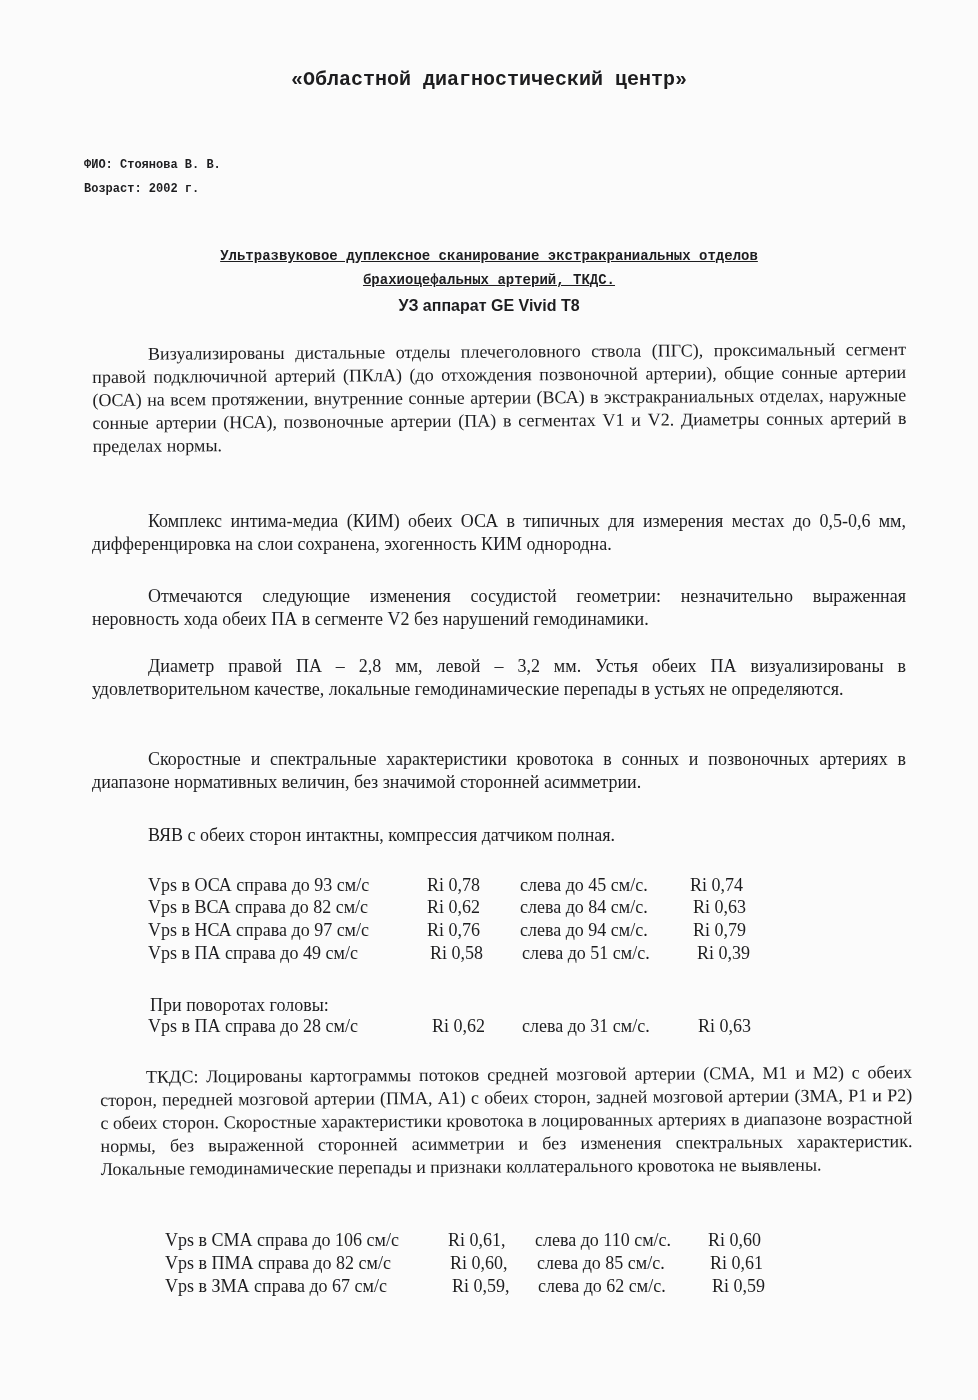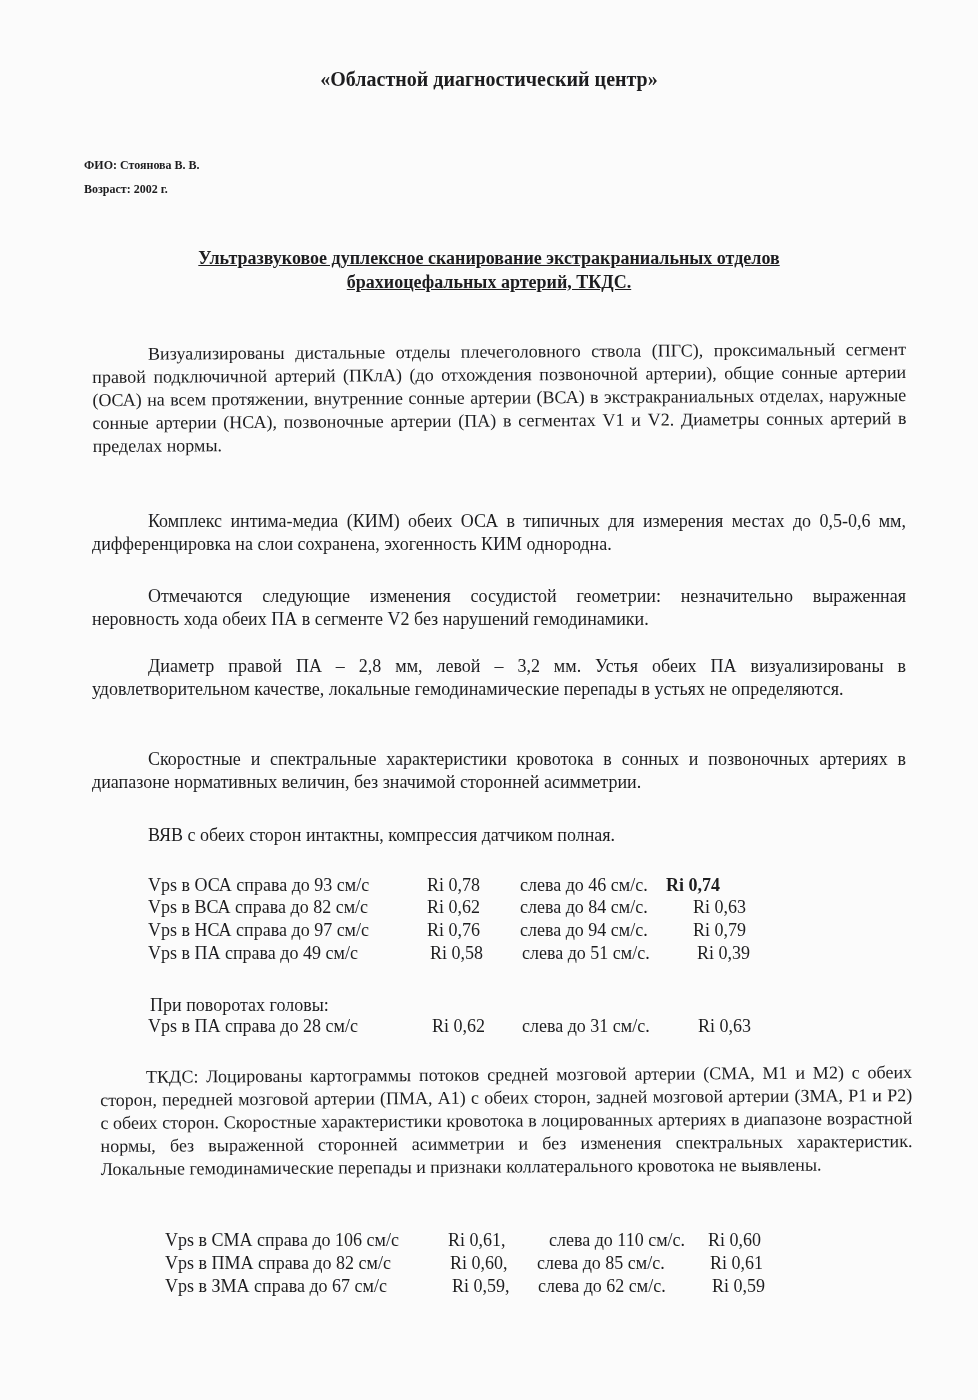--- a/index.html
+++ b/index.html
@@ -4,25 +4,25 @@
   <style>
     html, body { margin: 0; padding: 0; }
     body {
       width: 978px; height: 1400px; overflow: hidden;
       background: #fbfbfb;
       color: #1d1d1f;
       font-family: "Liberation Serif", serif;
       position: relative;
     }
     .page { position: absolute; inset: 0; }
-    .abs { position: absolute; white-space: nowrap; }
+    .abs { position: absolute; white-space: nowrap; font-family: Liberation Mono, monospace; }
     .center { left: 0; right: 0; text-align: center; }
     .hdr { font-weight: bold; font-size: 20px; }
     .meta { font-weight: bold; font-size: 12px; left: 84px; }
-    .title-u { font-weight: bold; font-size: 18px; text-decoration: underline; }
+    .title-u { font-weight: bold; font-size: 14px; text-decoration: underline; }
     .device { font-family: "Liberation Sans", sans-serif; font-weight: bold; font-size: 16px; }
     .para {
       position: absolute; left: 92px; width: 814px;
       font-size: 18px; line-height: 23px;
       text-align: justify; text-indent: 56px;
       white-space: normal;
     }
     .row { position: absolute; font-size: 18px; white-space: nowrap; }
     .cell { position: absolute; white-space: nowrap; }
     .tilt-a { transform: rotate(-0.35deg); transform-origin: left top; }
@@ -32,34 +32,35 @@
 
 <div class="page">
 
   <div class="abs center hdr" style="top:68px;">«Областной диагностический центр»</div>
 
   <div class="abs meta" style="top:158px;">ФИО: Стоянова В. В.</div>
   <div class="abs meta" style="top:182px;">Возраст: 2002 г.</div>
 
   <div class="abs center title-u" style="top:248px;">Ультразвуковое дуплексное сканирование экстракраниальных отделов</div>
   <div class="abs center title-u" style="top:272px;">брахиоцефальных артерий, ТКДС.</div>
+  <div class="abs center device" style="top:297px;">УЗ аппарат GE Vivid T8</div>
 
   <div class="para tilt-a" style="top:343px;">Визуализированы дистальные отделы плечеголовного ствола (ПГС), проксимальный сегмент правой подключичной артерий (ПКлА) (до отхождения позвоночной артерии), общие сонные артерии (ОСА) на всем протяжении, внутренние сонные артерии (ВСА) в экстракраниальных отделах, наружные сонные артерии (НСА), позвоночные артерии (ПА) в сегментах V1 и V2. Диаметры сонных артерий в пределах нормы.</div>
   <div class="para" style="top:510px;">Комплекс интима-медиа (КИМ) обеих ОСА в типичных для измерения местах до 0,5-0,6 мм, дифференцировка на слои сохранена, эхогенность КИМ однородна.</div>
   <div class="para" style="top:585px;">Отмечаются следующие изменения сосудистой геометрии: незначительно выраженная неровность хода обеих ПА в сегменте V2 без нарушений гемодинамики.</div>
   <div class="para" style="top:655px;">Диаметр правой ПА – 2,8 мм, левой – 3,2 мм. Устья обеих ПА визуализированы в удовлетворительном качестве, локальные гемодинамические перепады в устьях не определяются.</div>
   <div class="para" style="top:824px;">ВЯВ с обеих сторон интактны, компрессия датчиком полная.</div>
   <div class="para" style="top:748px;">Скоростные и спектральные характеристики кровотока в сонных и позвоночных артериях в диапазоне нормативных величин, без значимой сторонней асимметрии.</div>
 
   <div>
     <div class="row" style="top:875px; left:148px;">
       <span class="cell" style="left:0;">Vps в ОСА справа до 93 см/с</span>
       <span class="cell" style="left:279px;">Ri 0,78</span>
-      <span class="cell" style="left:372px;">слева до 46 см/с.</span>
-      <span class="cell" style="left:518px;font-weight:bold;">Ri 0,74</span>
+      <span class="cell" style="left:372px;">слева до 45 см/с.</span>
+      <span class="cell" style="left:542px;">Ri 0,74</span>
     </div>
     <div class="row" style="top:897px; left:148px;">
       <span class="cell" style="left:0;">Vps в ВСА справа до 82 см/с</span>
       <span class="cell" style="left:279px;">Ri 0,62</span>
       <span class="cell" style="left:372px;">слева до 84 см/с.</span>
       <span class="cell" style="left:545px;">Ri 0,63</span>
     </div>
     <div class="row" style="top:920px; left:148px;">
       <span class="cell" style="left:0;">Vps в НСА справа до 97 см/с</span>
       <span class="cell" style="left:279px;">Ri 0,76</span>
@@ -81,21 +82,21 @@
     <span class="cell" style="left:374px;">слева до 31 см/с.</span>
     <span class="cell" style="left:550px;">Ri 0,63</span>
   </div>
 
   <div class="para tilt-a" style="top:1066px; left:100px; width:812px; text-indent:46px;">ТКДС: Лоцированы картограммы потоков средней мозговой артерии (СМА, М1 и М2) с обеих сторон, передней мозговой артерии (ПМА, А1) с обеих сторон, задней мозговой артерии (ЗМА, Р1 и Р2) с обеих сторон. Скоростные характеристики кровотока в лоцированных артериях в диапазоне возрастной нормы, без выраженной сторонней асимметрии и без изменения спектральных характеристик. Локальные гемодинамические перепады и признаки коллатерального кровотока не выявлены.</div>
 
   <div>
     <div class="row" style="top:1230px; left:165px;">
       <span class="cell" style="left:0;">Vps в СМА справа до 106 см/с</span>
       <span class="cell" style="left:283px;">Ri 0,61,</span>
-      <span class="cell" style="left:370px;margin-left:14px;">слева до 110 см/с.</span>
+      <span class="cell" style="left:370px;">слева до 110 см/с.</span>
       <span class="cell" style="left:543px;">Ri 0,60</span>
     </div>
     <div class="row" style="top:1253px; left:165px;">
       <span class="cell" style="left:0;">Vps в ПМА справа до 82 см/с</span>
       <span class="cell" style="left:285px;">Ri 0,60,</span>
       <span class="cell" style="left:372px;">слева до 85 см/с.</span>
       <span class="cell" style="left:545px;">Ri 0,61</span>
     </div>
     <div class="row" style="top:1276px; left:165px;">
       <span class="cell" style="left:0;">Vps в ЗМА справа до 67 см/с</span>

